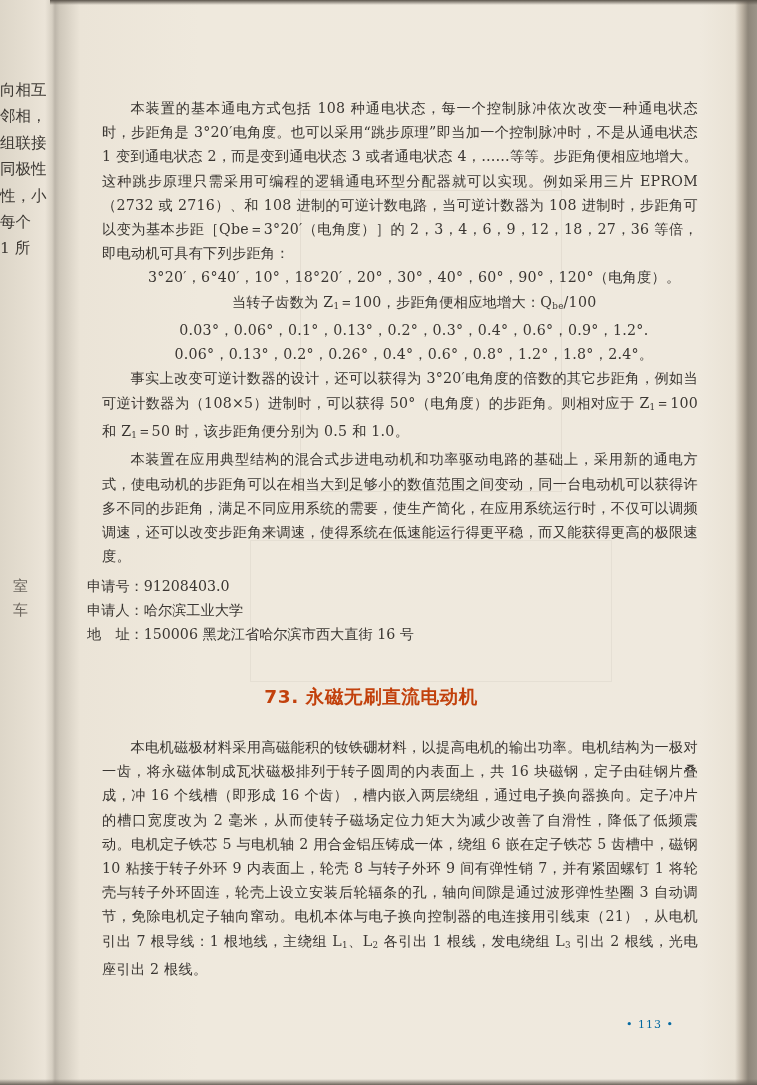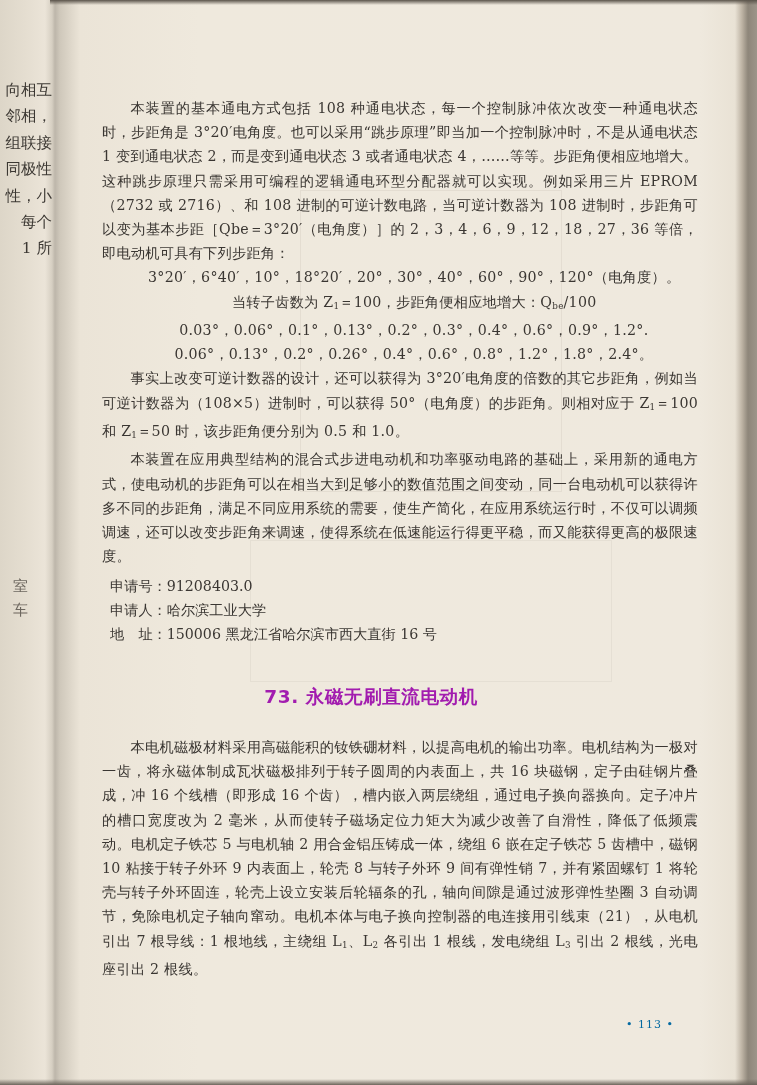--- a/index.html
+++ b/index.html
@@ -35,21 +35,20 @@
     
     .left-fragment {
       position: absolute;
       left: 0;
       top: 77px;
       width: 52px;
       font-size: 15.5px;
       line-height: 26.4px;
       color: #3c3833;
       white-space: nowrap;
-      text-align: right;
       overflow: hidden;
     }
     .left-fragment-bottom {
       position: absolute;
       left: 0;
       top: 574px;
       width: 28px;
       font-size: 15px;
       line-height: 24px;
       color: #6d675f;
@@ -78,36 +77,36 @@
       padding-left: 2em;
       letter-spacing: 0.25px;
       white-space: nowrap;
       text-align: center;
     }
     .bleed {
       margin-left: -0.05em;
     }
     .meta {
       position: absolute;
-      left: 110px;
+      left: 87px;
       top: 574px;
       font-size: 14.2px;
       line-height: 24.2px;
     }
     .meta-row { white-space: nowrap; }
     .section-title {
       position: absolute;
       left: 0;
       width: 702px;
       top: 684px;
       text-align: center;
       font-family: "DejaVu Sans", "Liberation Sans", sans-serif;
       font-weight: bold;
       font-size: 18.5px;
-      color: #a21caf;
+      color: #c2410c;
       letter-spacing: 0.6px;
       padding-left: 40px;
       box-sizing: border-box;
     }
     .section-body {
       position: absolute;
       left: 102px;
       top: 735px;
       width: 596px;
     }

